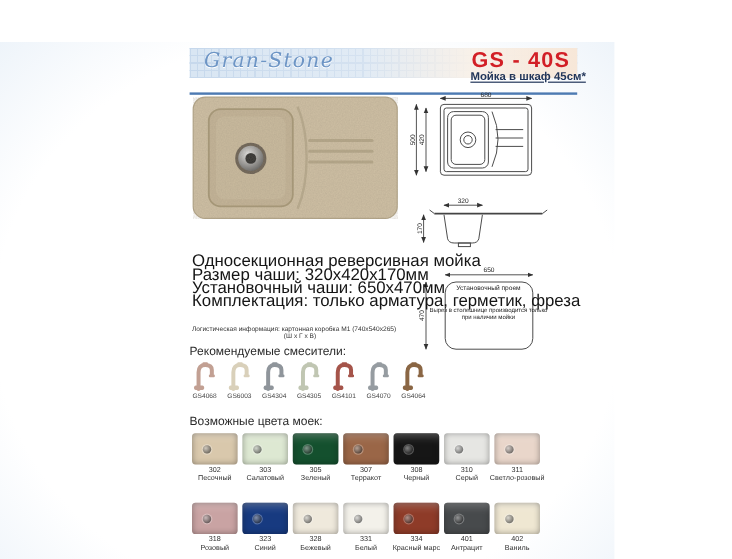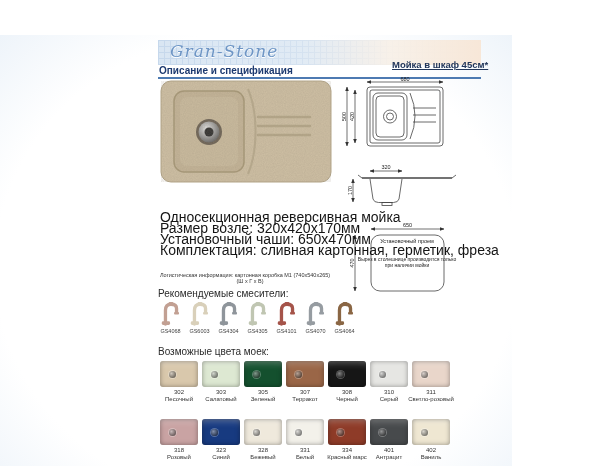--- a/index.html
+++ b/index.html
@@ -57,22 +57,22 @@
 
   svg text{font-family:"Liberation Sans",sans-serif;}
 </style>
 </head>
 <body>
 
 <div class="page">
 
   <div class="abs logo-box"></div>
   <div class="abs brand">Gran-Stone</div>
+  <div class="abs model">GS - 40S</div>
   <div class="abs model-sub">Мойка в шкаф 45см*</div>
-  <div class="abs section-title">Описание и спецификация</div>
   <div class="abs rule"></div>
 
   <svg class="abs" style="left:160px;top:45px;" width="172" height="103" viewBox="0 0 172 103">
     <defs>
       <radialGradient id="chrome" cx="40%" cy="35%" r="75%">
         <stop offset="0%" stop-color="#e8e8e8"></stop>
           <stop offset="55%" stop-color="#9a9a9a"></stop>
           <stop offset="100%" stop-color="#555"></stop>
       </radialGradient>
       <filter id="grain" x="0" y="0" width="100%" height="100%">
@@ -139,23 +139,23 @@
       <text x="11.5" y="115.5" transform="rotate(-90 11.5 115.5)">170</text>
       <text x="67.5" y="152">650</text>
       <text x="13.5" y="188" transform="rotate(-90 13.5 188)">470</text>
     </g>
   </svg>
   <div class="abs cutout-label">Установочный проем</div>
   <div class="abs cutout-note">Вырез в столешнице производится только при наличии мойки</div>
 
   <div class="abs specs">
     <div>Односекционная реверсивная мойка</div>
-    <div>Размер возле:  320x420x170мм</div>
+    <div>Размер чаши:  320x420x170мм</div>
     <div>Установочный чаши: 650x470мм</div>
-    <div>Комплектация: сливная картонная, герметик, фреза</div>
+    <div>Комплектация: только арматура, герметик, фреза</div>
   </div>
   <div class="abs logi">
     <div>Логистическая информация: картонная коробка М1 (740х540х265)</div>
     <div class="c2">(Ш х Г х В)</div>
   </div>
 
   <div class="abs f-head">Рекомендуемые смесители:</div>
   <div class="abs f-row">
       <div class="fcell">
         <svg class="fglyph" viewBox="0 0 26 28">

